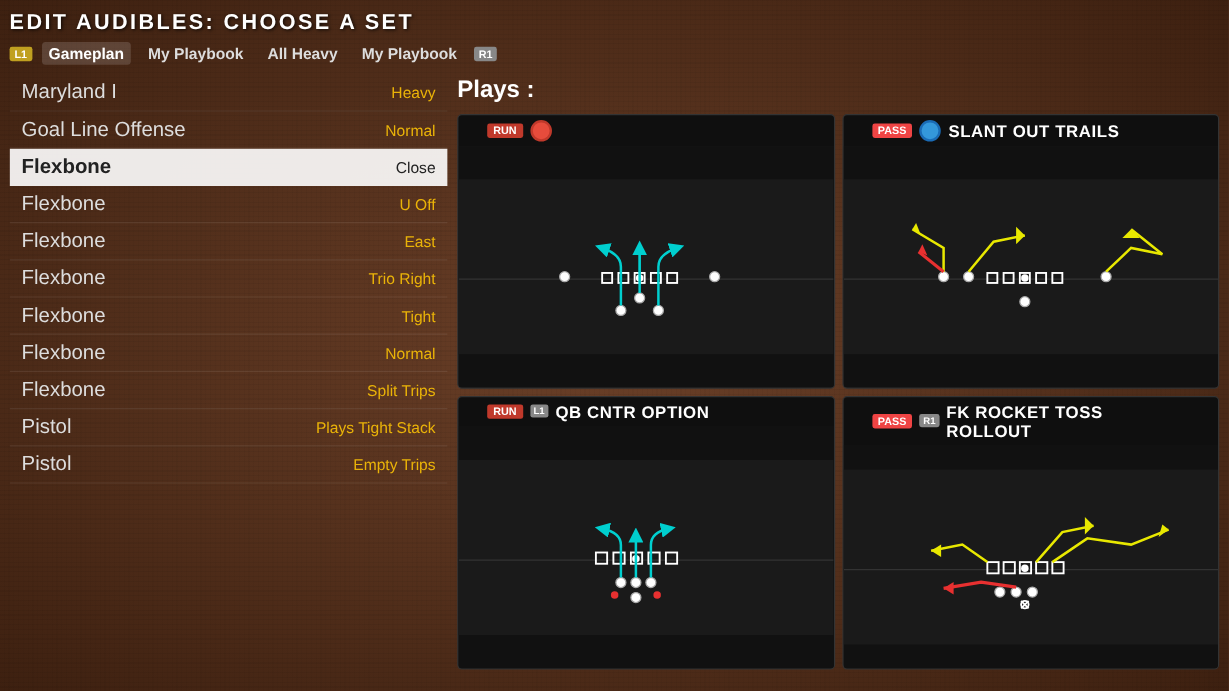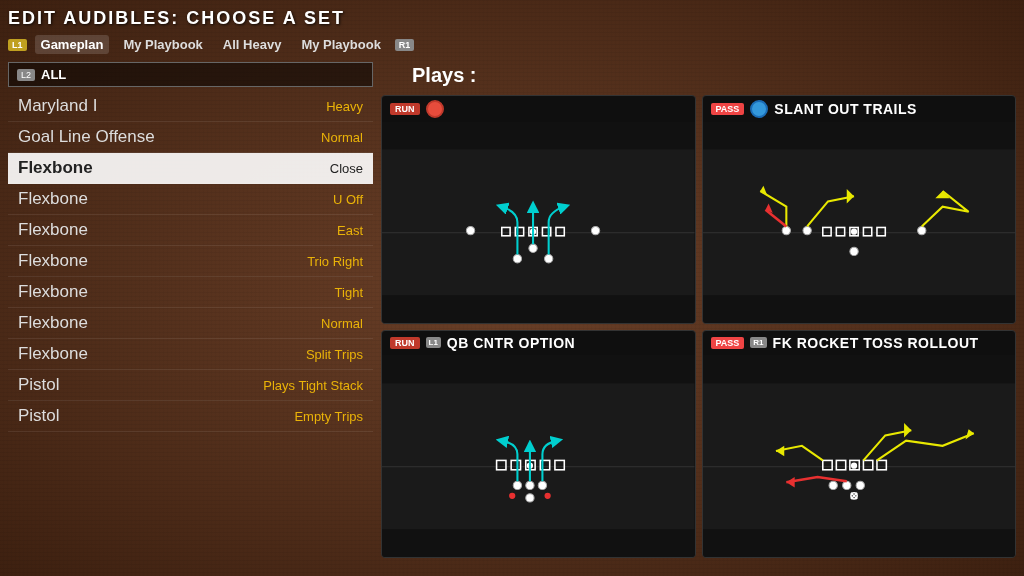--- a/index.html
+++ b/index.html
@@ -158,21 +158,20 @@
     .plays-header {
       display: flex;
       align-items: center;
       gap: 6px;
       padding: 2px 0;
     }
     .plays-label {
       color: #fff;
       font-size: 20px;
       font-weight: 700;
-      margin-left: 31px;
     }
 
     .plays-grid {
       display: grid;
       grid-template-columns: 1fr 1fr;
       grid-template-rows: 1fr 1fr;
       gap: 6px;
       flex: 1;
     }
 
@@ -183,21 +182,21 @@
       overflow: hidden;
       display: flex;
       flex-direction: column;
       position: relative;
     }
 
     .play-card-header {
       display: flex;
       align-items: center;
       gap: 6px;
-      padding: 4px 8px;
+      padding: 4px 24px;
       background: rgba(0,0,0,0.4);
     }
 
     .play-type-badge {
       font-size: 9px;
       font-weight: 700;
       padding: 1px 5px;
       border-radius: 2px;
       text-transform: uppercase;
     }
@@ -262,24 +261,20 @@
     <span class="tab-item">My Playbook</span>
     <span class="tab-item">All Heavy</span>
     <span class="tab-item">My Playbook</span>
     <span class="tab-badge">R1</span>
   </div>
 
   <div class="content-area">
 
     <div class="left-panel">
 
-      <div class="filter-bar">
-        <span class="filter-badge">L2</span>
-        <span class="filter-value">ALL</span>
-      </div>
 
       <div class="formation-list">
 
         <div class="formation-item">
           <span class="formation-name">Maryland I</span>
           <span class="formation-variant">Heavy</span>
         </div>
 
         <div class="formation-item">
           <span class="formation-name">Goal Line Offense</span>

